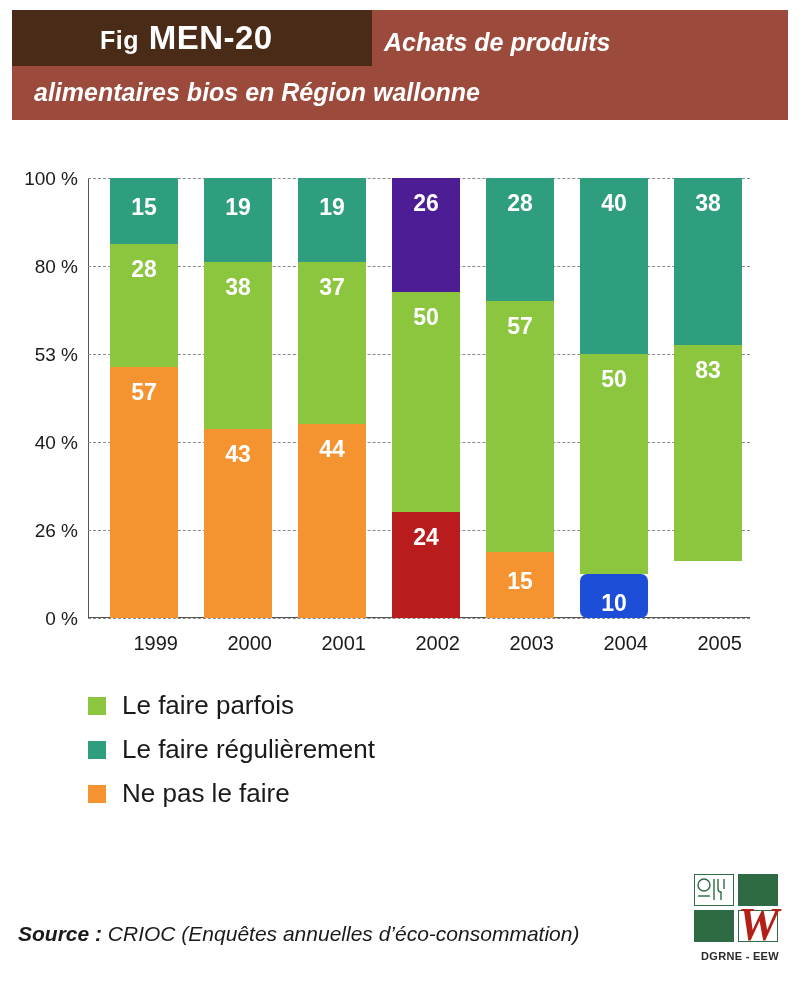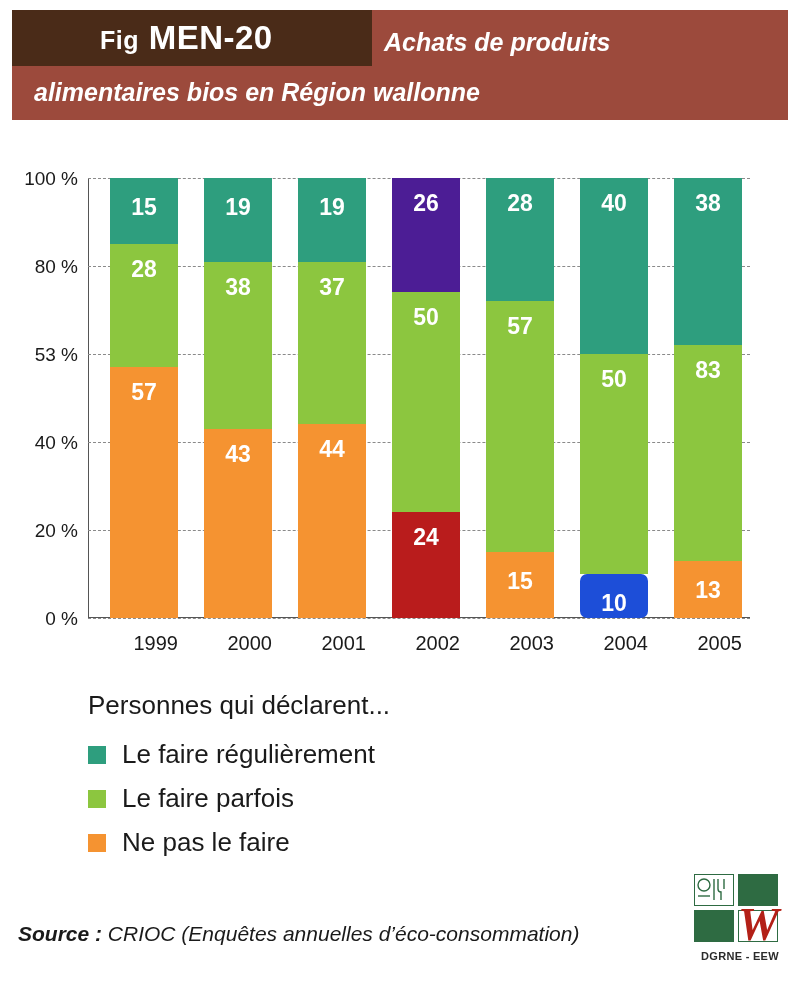--- a/index.html
+++ b/index.html
@@ -244,21 +244,21 @@
 </div>
 
 <div class="chart-area">
   <div class="plot" id="plot">
     <div class="axis-left"></div>
     <div class="axis-baseline"></div>
   <div class="gridline" style="top: 440px;">
         <div class="ytick">0 %</div>
       </div>
       <div class="gridline" style="top: 352px;">
-        <div class="ytick">20 %</div>
+        <div class="ytick">26 %</div>
       </div>
       <div class="gridline" style="top: 264px;">
         <div class="ytick">40 %</div>
       </div>
       <div class="gridline" style="top: 176px;">
         <div class="ytick">53 %</div>
       </div>
       <div class="gridline" style="top: 88px;">
         <div class="ytick">80 %</div>
       </div>
@@ -331,44 +331,40 @@
         </div>
         <div class="seg tall" style="bottom: 44px; height: 220px; background: rgb(140, 198, 63);">
           <span>50</span>
         </div>
         <div class="seg tall" style="bottom: 264px; height: 176px; background: rgb(46, 158, 126);">
           <span>40</span>
         </div>
         <div class="xtick">2004</div>
       </div>
       <div class="bar-group" style="left: 586px; height: 440px;">
-        <div class="seg" style="bottom: 0px; height: 57.2px; background: rgb(245, 147, 49);">
-          <span>13</span>
-        </div>
         <div class="seg tall" style="bottom: 57.2px; height: 215.6px; background: rgb(140, 198, 63);">
           <span>83</span>
         </div>
         <div class="seg tall" style="bottom: 272.8px; height: 167.2px; background: rgb(46, 158, 126);">
           <span>38</span>
         </div>
         <div class="xtick">2005</div>
       </div>
     </div>
 </div>
 
 <div class="legend">
-  <div class="legend-title">Personnes qui déclarent...</div>
   <div id="legend-rows">
+      <div class="legend-row">
+        <div class="legend-swatch" style="background: rgb(140, 198, 63);"></div>
+        <div class="legend-label">Le faire parfois</div>
+      </div>
       <div class="legend-row">
         <div class="legend-swatch" style="background: rgb(46, 158, 126);"></div>
         <div class="legend-label">Le faire régulièrement</div>
-      </div>
-      <div class="legend-row">
-        <div class="legend-swatch" style="background: rgb(140, 198, 63);"></div>
-        <div class="legend-label">Le faire parfois</div>
       </div>
       <div class="legend-row">
         <div class="legend-swatch" style="background: rgb(245, 147, 49);"></div>
         <div class="legend-label">Ne pas le faire</div>
       </div>
     </div>
 </div>
 
 <div class="source">
   <b>Source :</b><span> CRIOC (Enquêtes annuelles d’éco-consommation)</span>

